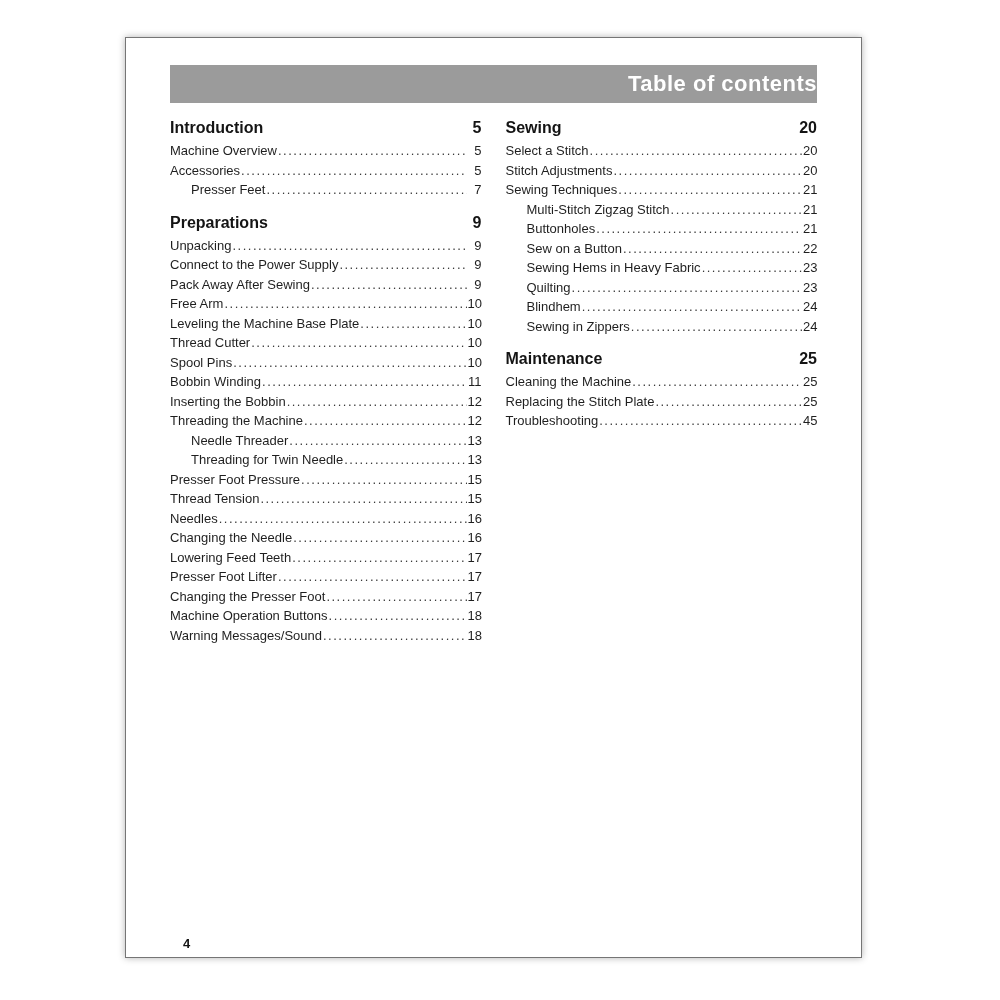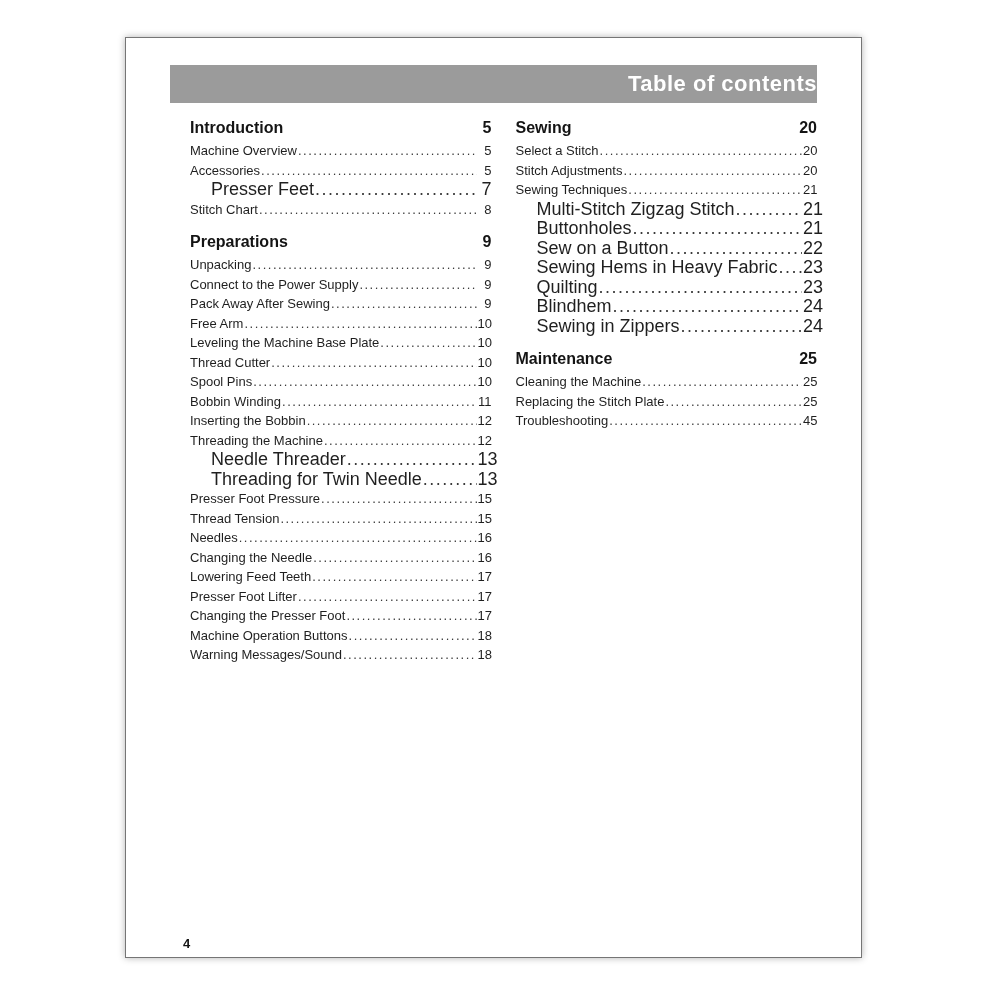--- a/index.html
+++ b/index.html
@@ -16,33 +16,33 @@
     background:#ffffff;border:1px solid var(--page-border);
     box-shadow:0 0 7px rgba(0,0,0,0.30);
   }
   .title-bar{
     margin:27px 44px 15px 44px;height:38px;background:var(--title-bar-bg);
     display:flex;align-items:center;justify-content:flex-end;
   }
   .title-bar .title{
     color:var(--title-text);font-size:22px;font-weight:bold;letter-spacing:0.5px;
   }
-  .columns{display:flex;gap:24px;padding:0 44px;margin-left:20px;}
+  .columns{display:flex;gap:24px;padding:0 44px;}
   .col{width:50%;min-width:0;}
   .section-row{
     display:flex;justify-content:space-between;align-items:baseline;
     font-size:16px;font-weight:bold;line-height:20px;margin-top:13px;margin-bottom:3px;
     color:#141414;
   }
   .col .section-row:first-child{margin-top:0;}
   .row{
     display:flex;align-items:baseline;font-size:13px;line-height:19.5px;color:var(--body-text);
   }
   .row .label{white-space:nowrap;}
-  .row.sub{font-size:18px;}
+  .row.sub{font-size:13px;}
   .row.sub .label{padding-left:21px;}
   .dots{
     flex:1 1 auto;overflow:hidden;white-space:nowrap;color:#3a3a3a;
     letter-spacing:1.5px;margin:0 1px;
   }
   .dots::after{
     content:"................................................................................................................................";
   }
   .pagenum{text-align:right;min-width:14px;white-space:nowrap;}
   .footer-num{
@@ -70,25 +70,20 @@
         <div class="row">
           <span class="label">Accessories</span>
           <span class="dots"></span>
           <span class="pagenum">5</span>
         </div>
         <div class="row sub">
           <span class="label">Presser Feet</span>
           <span class="dots"></span>
           <span class="pagenum">7</span>
         </div>
-        <div class="row">
-          <span class="label">Stitch Chart</span>
-          <span class="dots"></span>
-          <span class="pagenum">8</span>
-        </div>
         <div class="section-row">
           <span class="label">Preparations</span>
           <span class="pagenum">9</span>
         </div>
         <div class="row">
           <span class="label">Unpacking</span>
           <span class="dots"></span>
           <span class="pagenum">9</span>
         </div>
         <div class="row">

